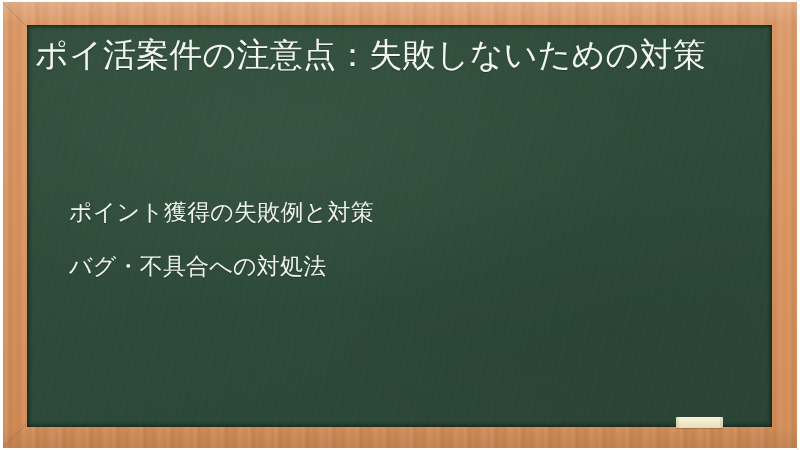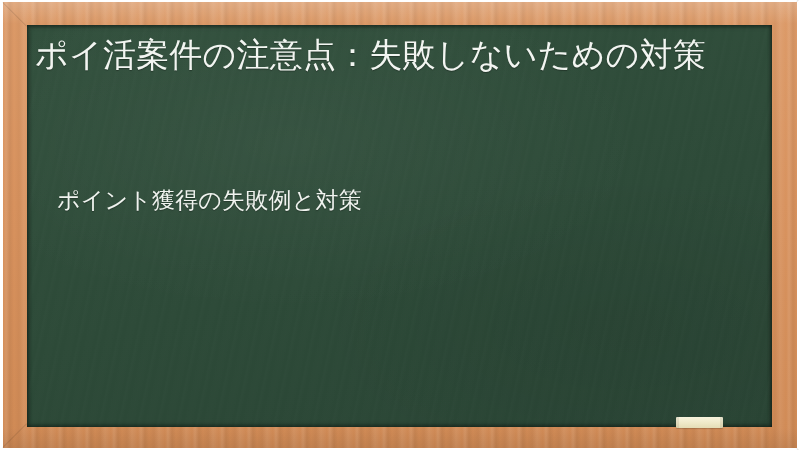--- a/index.html
+++ b/index.html
@@ -126,21 +126,21 @@
     text-shadow: 0 1px 1px rgba(0,0,0,0.30);
     white-space: pre-wrap;
   }
 
   #bullets {
     position: absolute;
     left: 30px;
     top: 148px;
     width: 690px;
     list-style: none;
-    margin: 0;
+    margin: 12px;
     padding: 0;
   }
   #bullets li {
     color: #f0f3ef;
     font-size: 23px;
     line-height: 54px;
     font-weight: 400;
     letter-spacing: 0.2px;
     text-shadow: 0 1px 1px rgba(0,0,0,0.26);
     white-space: nowrap;
@@ -183,20 +183,21 @@
 
   <div id="board">
     <div class="dust"></div>
 
     <div id="content">
 
       <div id="title">ポイ活案件の注意点：失敗しないための対策</div>
 
       <ul id="bullets">
         <li>ポイント獲得の失敗例と対策</li>
+        <li>バグ・不具合への対処法</li>
       </ul>
 
     </div>
   </div>
 
   <div id="chalk">
     <div class="cap l"></div>
     <div class="cap r"></div>
   </div>
 

